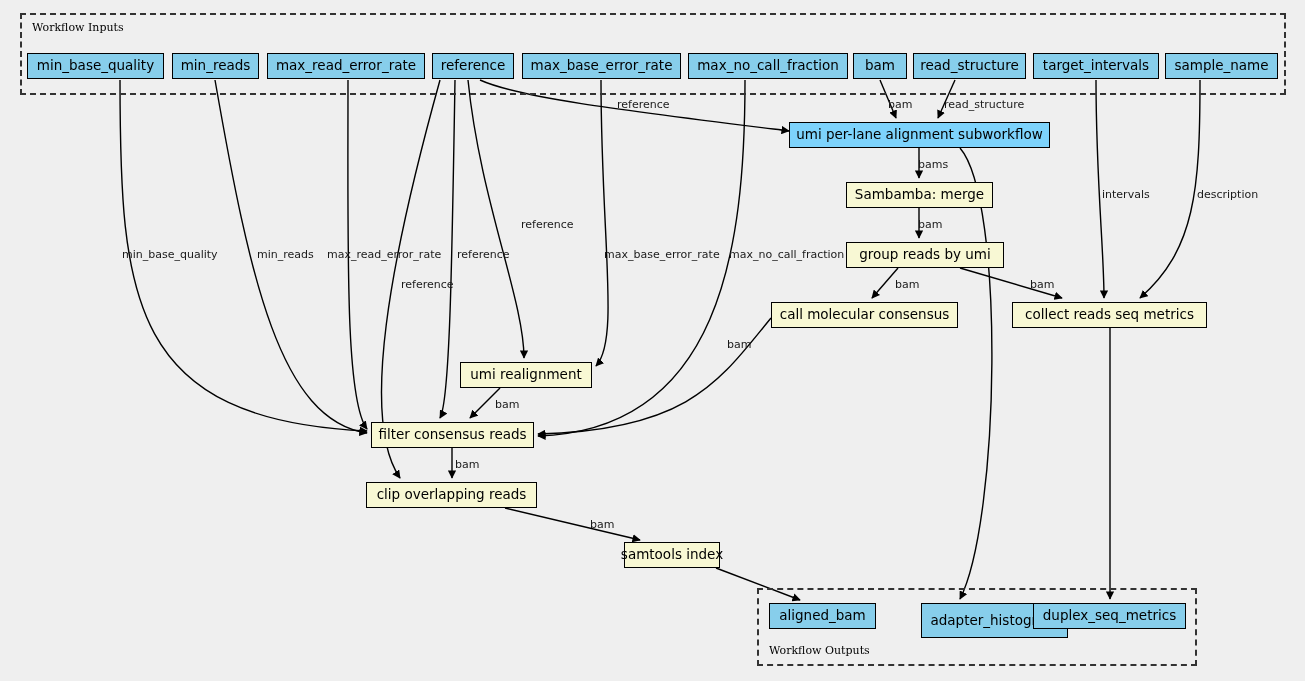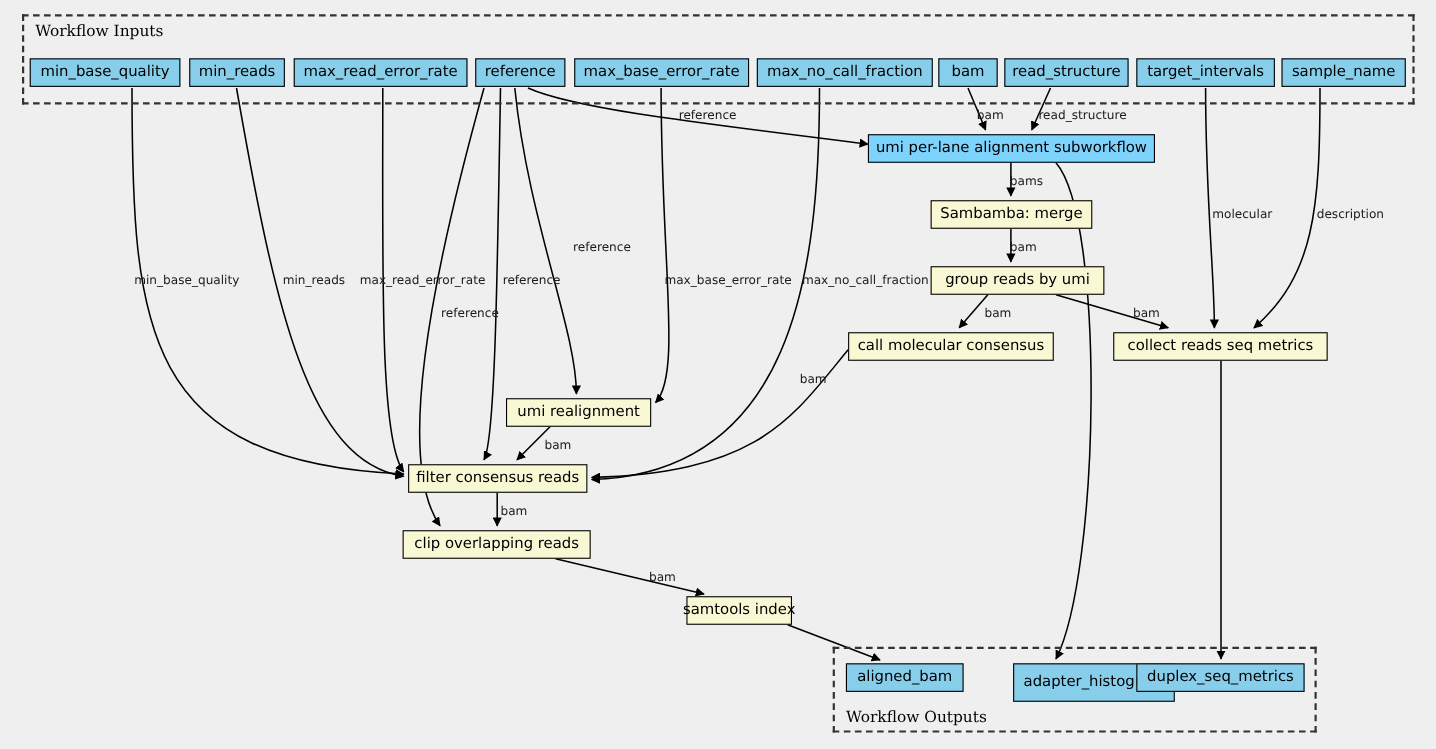--- a/index.html
+++ b/index.html
@@ -25,21 +25,21 @@
   }
   .cluster {
     position: absolute;
     border: 2px dashed #333333;
     background: transparent;
     box-sizing: border-box;
   }
   .cluster-label {
     position: absolute;
     font-family: "DejaVu Serif", serif;
-    font-size: 14px;
+    font-size: 11px;
     color: #000;
     white-space: nowrap;
   }
   .node {
     position: absolute;
     box-sizing: border-box;
     border: 1px solid #000000;
     display: flex;
     align-items: center;
     justify-content: center;
@@ -134,21 +134,21 @@
       <div class="node io" style="left: 769px; top: 603px; width: 107px; height: 26px;">aligned_bam</div>
       <div class="node io" style="left: 921px; top: 603px; width: 147px; height: 35px; text-align: right;">adapter_histogram</div>
       <div class="node io" style="left: 1033px; top: 603px; width: 153px; height: 26px;">duplex_seq_metrics</div>
     </div>
   <div id="labels-layer">
       <div class="edge-label" style="left: 617px; top: 99px;">reference</div>
       <div class="edge-label" style="left: 888px; top: 99px;">bam</div>
       <div class="edge-label" style="left: 944px; top: 99px;">read_structure</div>
       <div class="edge-label" style="left: 918px; top: 159px;">bams</div>
       <div class="edge-label" style="left: 918px; top: 219px;">bam</div>
-      <div class="edge-label" style="left: 1102px; top: 189px;">molecular</div>
+      <div class="edge-label" style="left: 1102px; top: 189px;">intervals</div>
       <div class="edge-label" style="left: 1197px; top: 189px;">description</div>
       <div class="edge-label" style="left: 521px; top: 219px;">reference</div>
       <div class="edge-label" style="left: 122px; top: 249px;">min_base_quality</div>
       <div class="edge-label" style="left: 257px; top: 249px;">min_reads</div>
       <div class="edge-label" style="left: 327px; top: 249px;">max_read_error_rate</div>
       <div class="edge-label" style="left: 457px; top: 249px;">reference</div>
       <div class="edge-label" style="left: 604px; top: 249px;">max_base_error_rate</div>
       <div class="edge-label" style="left: 729px; top: 249px;">max_no_call_fraction</div>
       <div class="edge-label" style="left: 895px; top: 279px;">bam</div>
       <div class="edge-label" style="left: 1030px; top: 279px;">bam</div>

